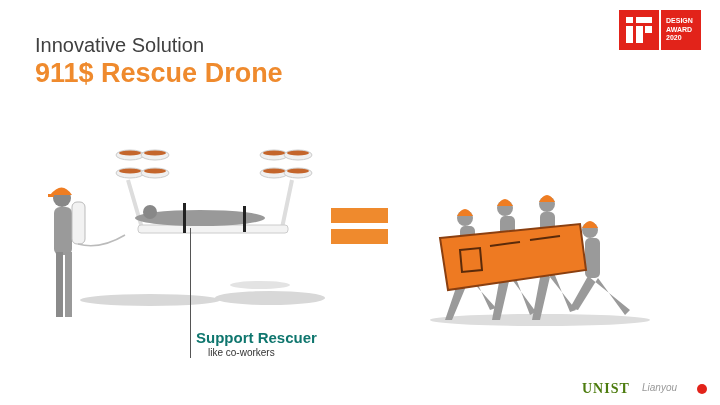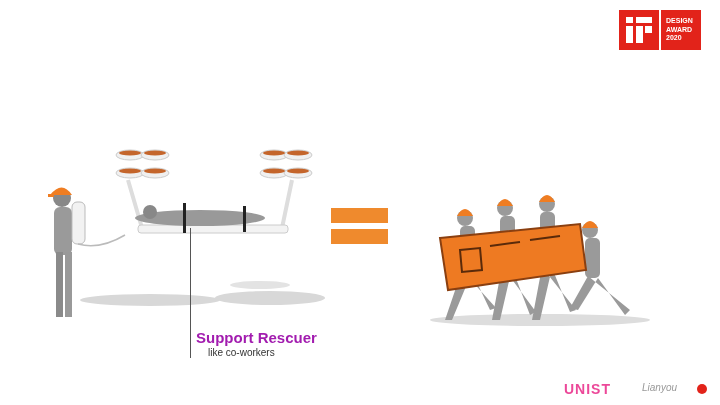--- a/index.html
+++ b/index.html
@@ -5,30 +5,32 @@
 *{margin:0;padding:0;box-sizing:border-box}
 body{width:720px;height:405px;background:#ffffff;position:relative;overflow:hidden;font-family:"Liberation Sans",sans-serif}
 .slide{position:absolute;inset:0;background:#fff}
 .subtitle{position:absolute;left:35px;top:34px;font-size:20px;color:#404040}
 .title{position:absolute;left:35px;top:58px;font-size:27px;font-weight:bold;color:#ef8a2d}
 .ifaward{position:absolute;left:619px;top:10px;display:flex;gap:2px}
 .if-box{width:40px;height:40px;background:#e2231a;position:relative}
 .award-box{width:40px;height:40px;background:#e2231a;color:#fff;font-size:7px;font-weight:bold;line-height:8.5px;padding:7px 0 0 5px}
 .equals{position:absolute;left:331px;width:57px;height:15px;background:#ef8a2d}
 .callout-line{position:absolute;left:190px;top:228px;width:1px;height:130px;background:#555}
-.support{position:absolute;left:196px;top:329px;font-size:15px;font-weight:bold;color:#a21caf}
+.support{position:absolute;left:196px;top:329px;font-size:15px;font-weight:bold;color:#0f766e}
 .like{position:absolute;left:208px;top:347px;font-size:10px;color:#333}
-.unist{position:absolute;left:564px;top:381px;font-size:14px;font-weight:bold;color:#ec4899;letter-spacing:1px;font-family:Liberation Sans, sans-serif}
+.unist{position:absolute;left:582px;top:381px;font-size:14px;font-weight:bold;color:#4d7c0f;letter-spacing:1px;font-family:Liberation Serif, serif}
 .sign{position:absolute;left:642px;top:382px;font-size:10px;font-style:italic;color:#999;font-family:Liberation Sans, sans-serif}
 .sign-dot{position:absolute;left:697px;top:384px;width:10px;height:10px;border-radius:50%;background:#e2231a}
 </style>
 </head>
 <body>
 
 <div class="slide">
+  <div class="subtitle">Innovative Solution</div>
+  <div class="title">911$ Rescue Drone</div>
 
   <div class="ifaward">
     <div class="if-box">
       <svg width="40" height="40" viewBox="0 0 40 40">
         <rect x="7" y="7" width="7" height="6" fill="#fff"></rect>
         <rect x="7" y="16" width="7" height="17" fill="#fff"></rect>
         <rect x="17" y="7" width="16" height="6" fill="#fff"></rect>
         <rect x="17" y="16" width="7" height="17" fill="#fff"></rect>
         <rect x="26" y="16" width="7" height="7" fill="#fff"></rect>
       </svg>

